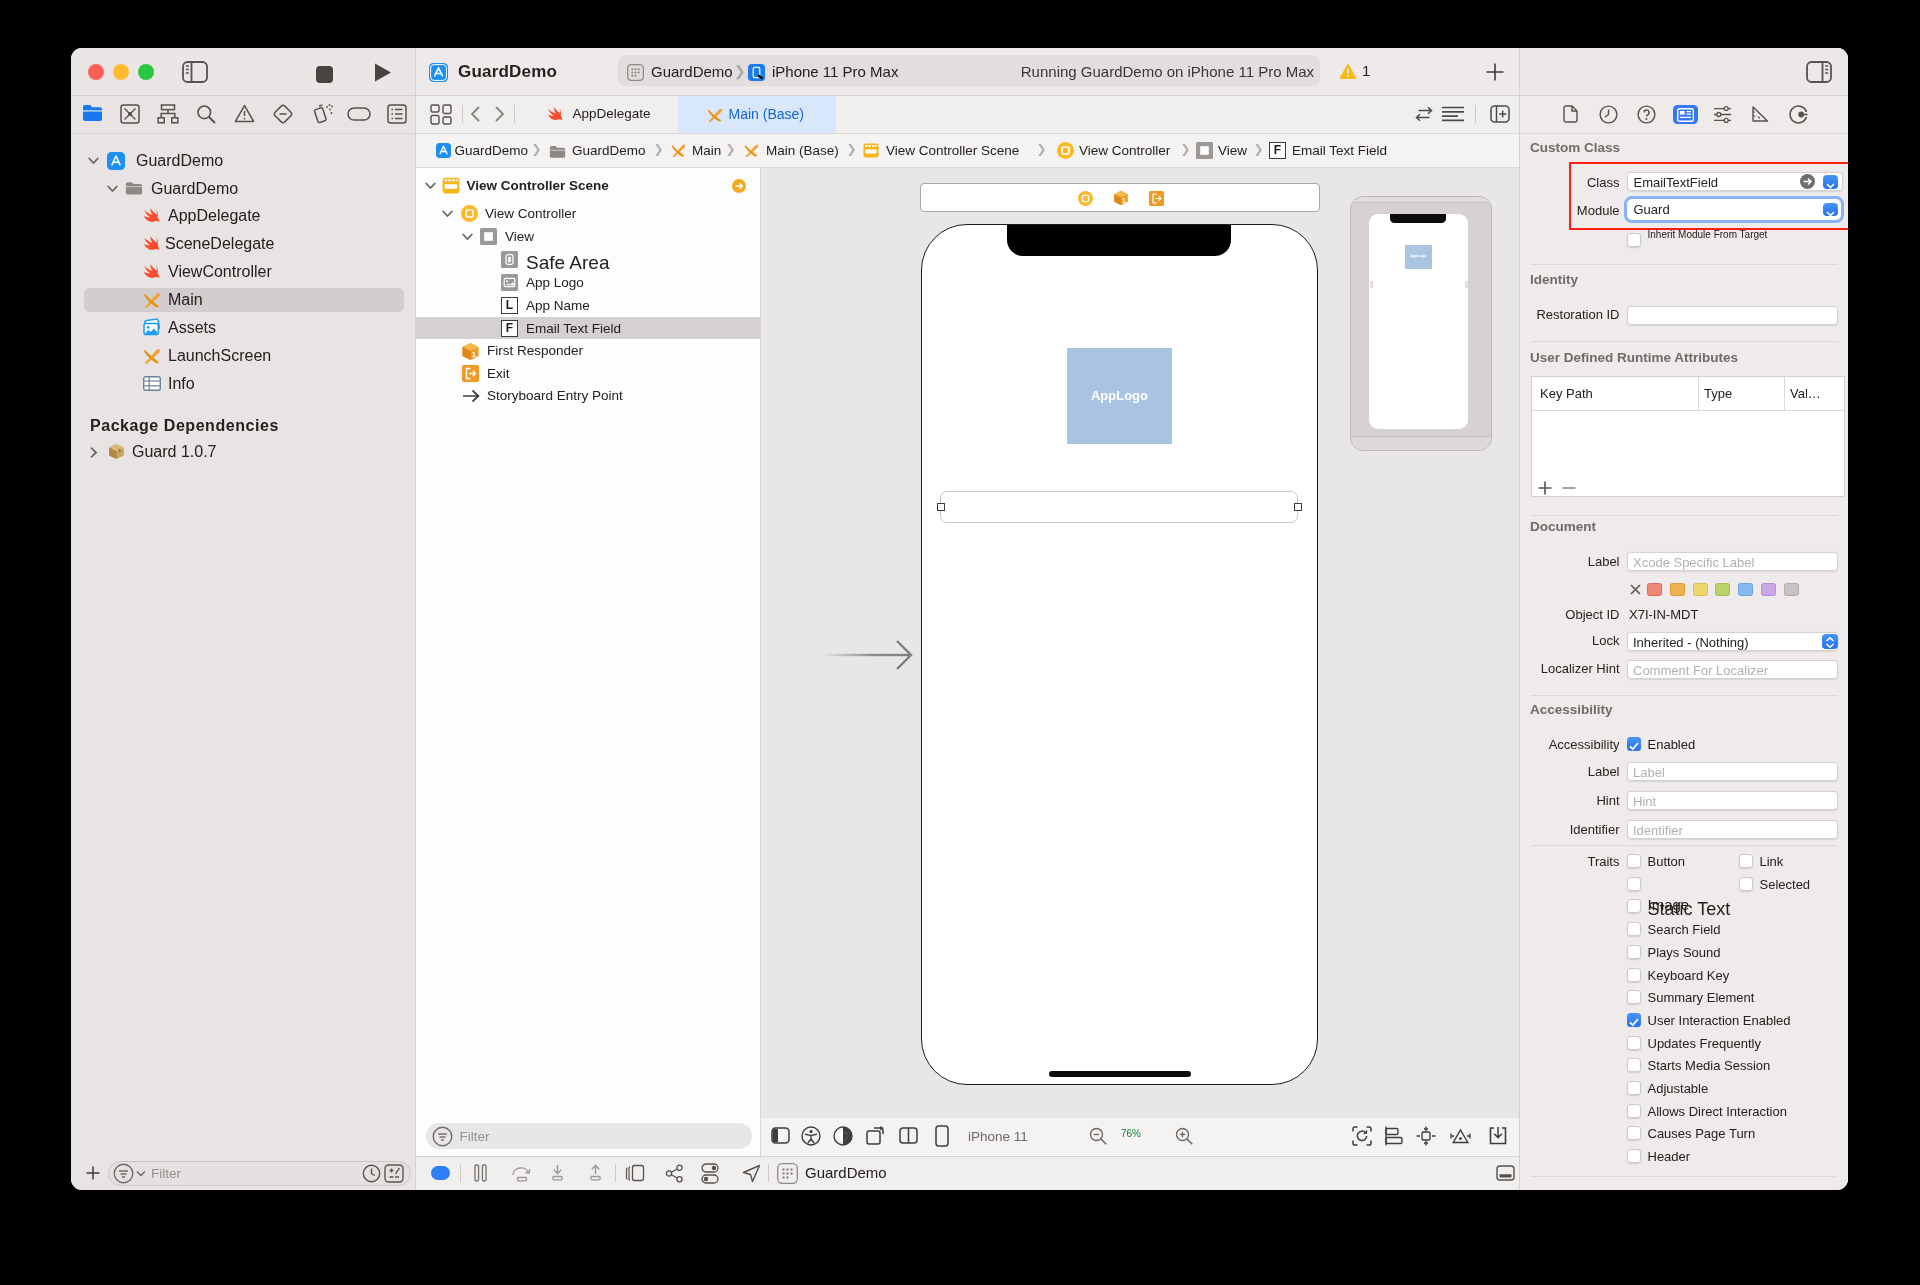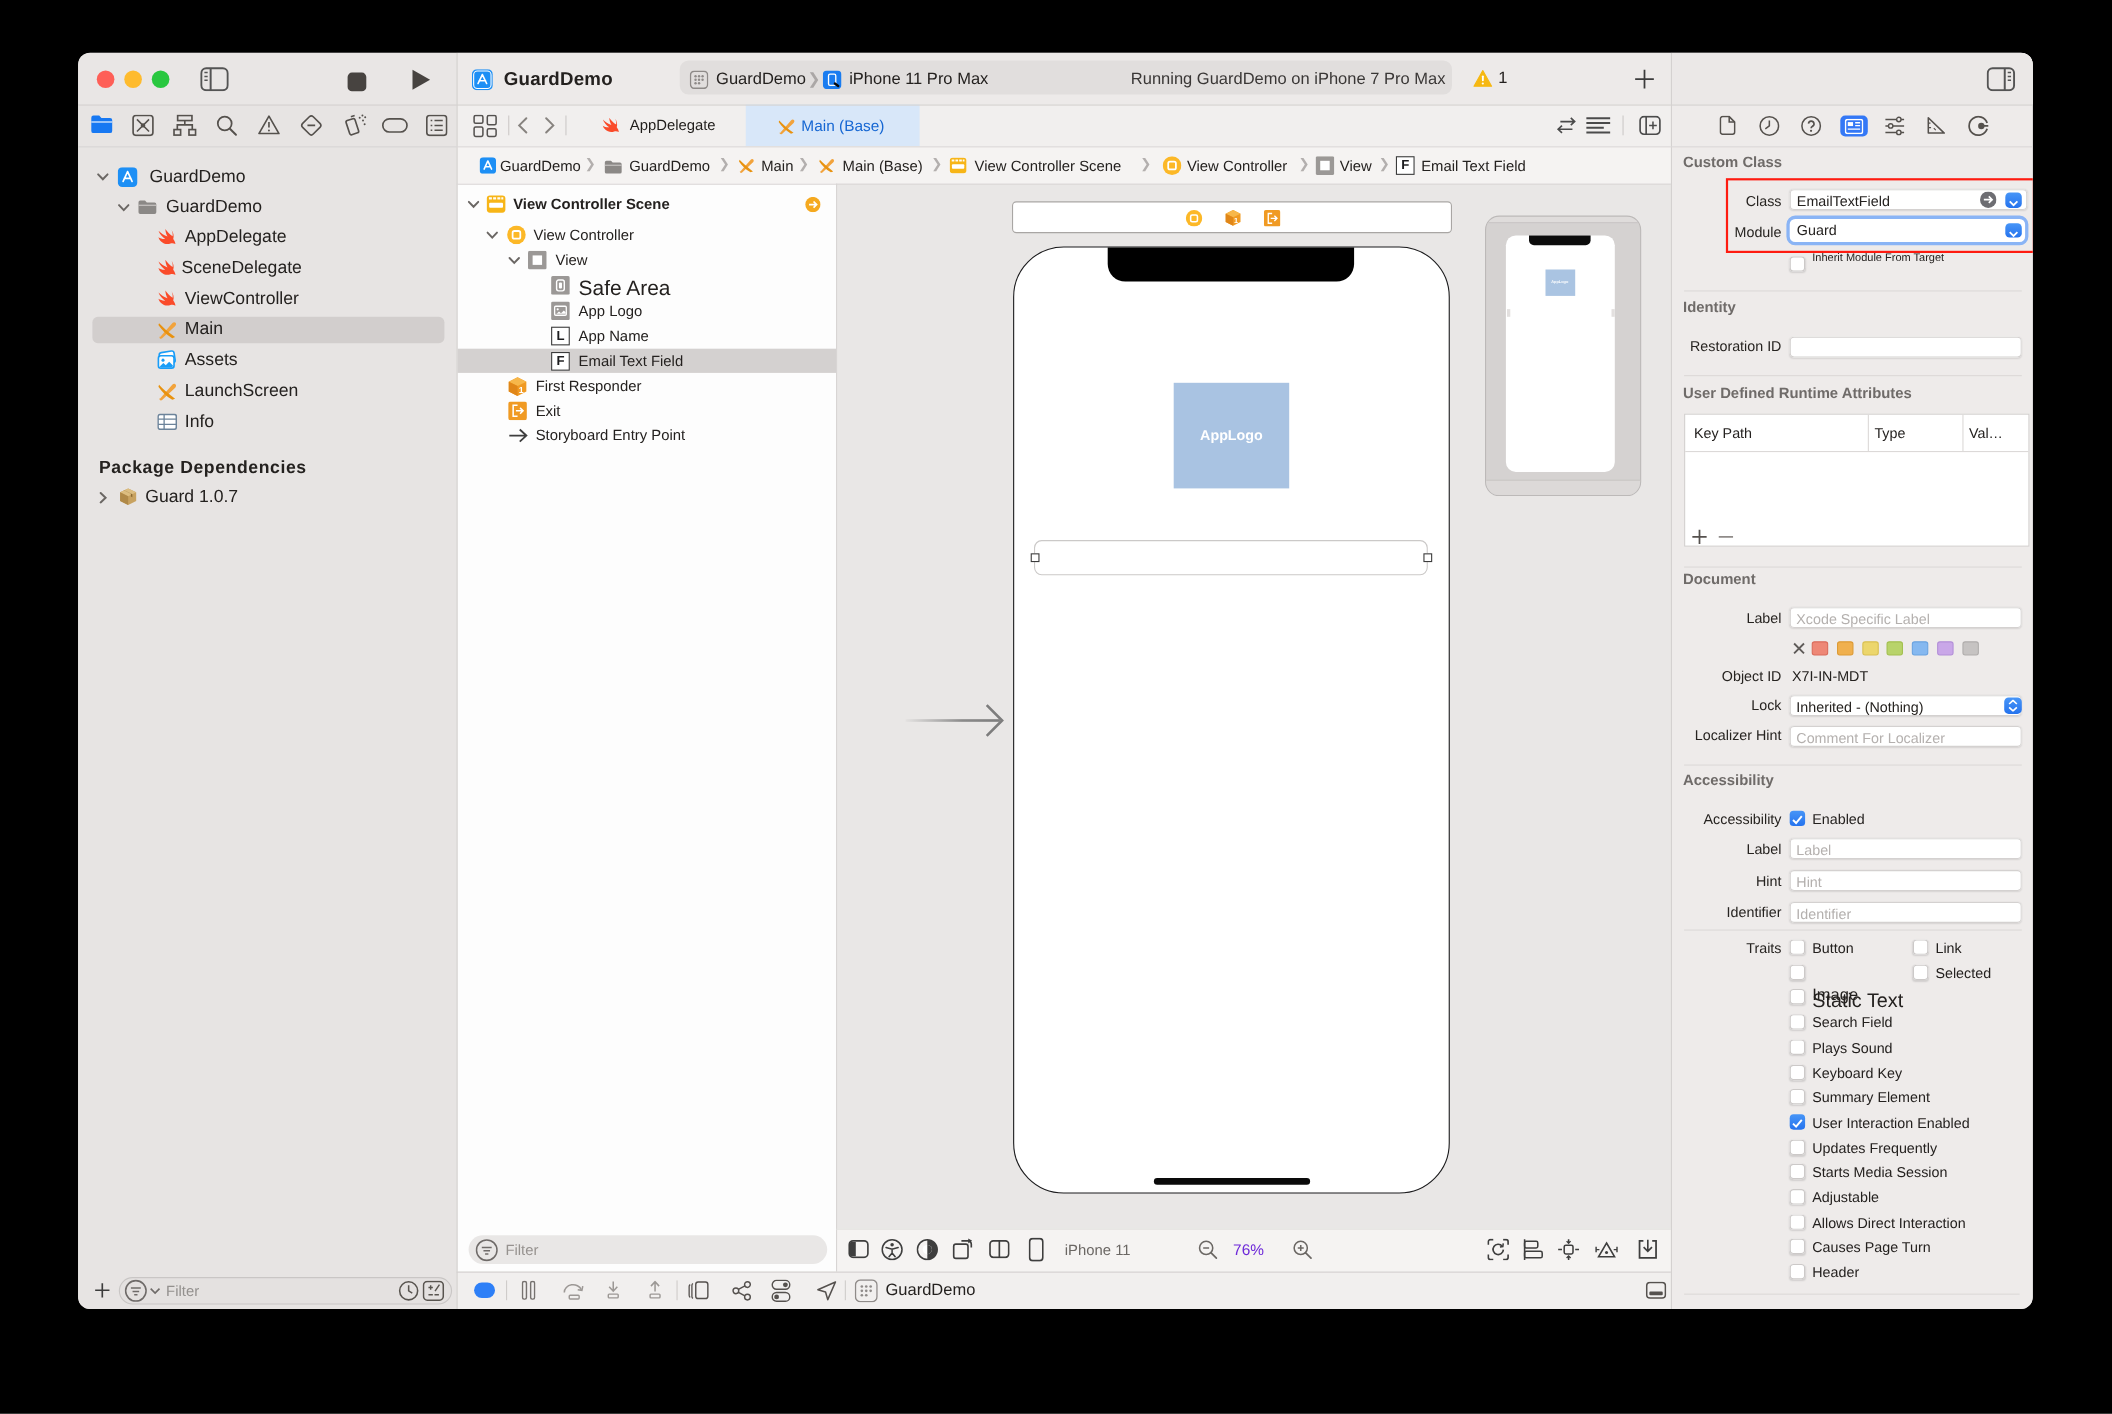--- a/index.html
+++ b/index.html
@@ -75,21 +75,21 @@
       </g>
     </svg>
     <div class="a txt" style="left:580px;top:15px;font-size:15px">GuardDemo</div>
     <div class="a txt" style="left:663px;top:14.5px;font-size:14px;color:#aba7a6">❯</div>
     <svg class="a" style="left:677px;top:15.5px" width="17" height="17" viewBox="0 0 17 17">
       <rect x="0" y="0" width="17" height="17" rx="3.8" fill="#1a7cf0"></rect>
       <rect x="5.2" y="3.4" width="6.6" height="10.2" rx="1.4" fill="none" stroke="#fff" stroke-width="1.2"></rect>
       <path d="M11 12 l3 2.2" stroke="#0a0a0a" stroke-width="2.2" stroke-linecap="round"></path>
     </svg>
     <div class="a txt" style="left:701px;top:15px;font-size:15px">iPhone 11 Pro Max</div>
-    <div class="a txt" style="right:534px;top:15px;font-size:15px;color:#3a3736">Running GuardDemo on iPhone 7 Pro Max</div>
+    <div class="a txt" style="right:534px;top:15px;font-size:15px;color:#3a3736">Running GuardDemo on iPhone 11 Pro Max</div>
 
     <svg class="a" style="left:1268px;top:15px" width="18" height="17" viewBox="0 0 18 17">
       <path d="M9 1.2 L17 15.4 L1 15.4 Z" fill="#f6b812" stroke="#f6b812" stroke-width="1" stroke-linejoin="round"></path>
       <rect x="8.2" y="5.6" width="1.7" height="5.2" rx="0.8" fill="#fff"></rect>
       <circle cx="9" cy="12.9" r="1" fill="#fff"></circle>
     </svg>
     <div class="a txt" style="left:1291px;top:14px;font-size:15px">1</div>
 
     <svg class="a" style="left:1414px;top:14px" width="20" height="20" viewBox="0 0 20 20">
       <path d="M10 1.5 V18.5 M1.5 10 H18.5" stroke="#3c3c3c" stroke-width="1.6"></path>
@@ -485,21 +485,21 @@
     </svg>
     <svg class="a" style="left:175px;top:8px" width="14" height="22" viewBox="0 0 14 22">
       <rect x="1" y="1" width="12" height="20" rx="2.8" fill="none" stroke="#3e3e3e" stroke-width="1.5"></rect>
     </svg>
     <div class="a txt" style="left:208px;top:12px;font-size:13.5px;color:#6b6764">iPhone 11</div>
     <svg class="a" style="left:329px;top:10px" width="18" height="18" viewBox="0 0 18 18">
       <circle cx="7.5" cy="7.5" r="6" fill="none" stroke="#6b6764" stroke-width="1.4"></circle>
       <line x1="12" y1="12" x2="16.8" y2="16.8" stroke="#6b6764" stroke-width="1.6" stroke-linecap="round"></line>
       <line x1="4.8" y1="7.5" x2="10.2" y2="7.5" stroke="#6b6764" stroke-width="1.4"></line>
     </svg>
-    <div class="a txt" style="left:361px;top:11px;font-size:14px;color:#6d28d9">76%</div>
+    <div class="a txt" style="left:361px;top:11px;font-size:10px;color:#15803d">76%</div>
     <svg class="a" style="left:415px;top:10px" width="18" height="18" viewBox="0 0 18 18">
       <circle cx="7.5" cy="7.5" r="6" fill="none" stroke="#6b6764" stroke-width="1.4"></circle>
       <line x1="12" y1="12" x2="16.8" y2="16.8" stroke="#6b6764" stroke-width="1.6" stroke-linecap="round"></line>
       <line x1="4.8" y1="7.5" x2="10.2" y2="7.5" stroke="#6b6764" stroke-width="1.4"></line>
       <line x1="7.5" y1="4.8" x2="7.5" y2="10.2" stroke="#6b6764" stroke-width="1.4"></line>
     </svg>
     <svg class="a" style="left:592px;top:9px" width="20" height="20" viewBox="0 0 20 20">
       <path d="M1 5.5 V2.8 A1.8 1.8 0 0 1 2.8 1 H5.5 M14.5 1 h2.7 A1.8 1.8 0 0 1 19 2.8 V5.5 M19 14.5 v2.7 a1.8 1.8 0 0 1-1.8 1.8 H14.5 M5.5 19 H2.8 A1.8 1.8 0 0 1 1 17.2 V14.5" fill="none" stroke="#3e3e3e" stroke-width="1.5"></path>
       <path d="M13.6 6.8 a4.7 4.7 0 1 0 1.1 3.2" fill="none" stroke="#3e3e3e" stroke-width="1.5"></path>
       <path d="M11.6 7.6 L14.2 7.2 L14.6 4.4" fill="none" stroke="#3e3e3e" stroke-width="1.4"></path>

